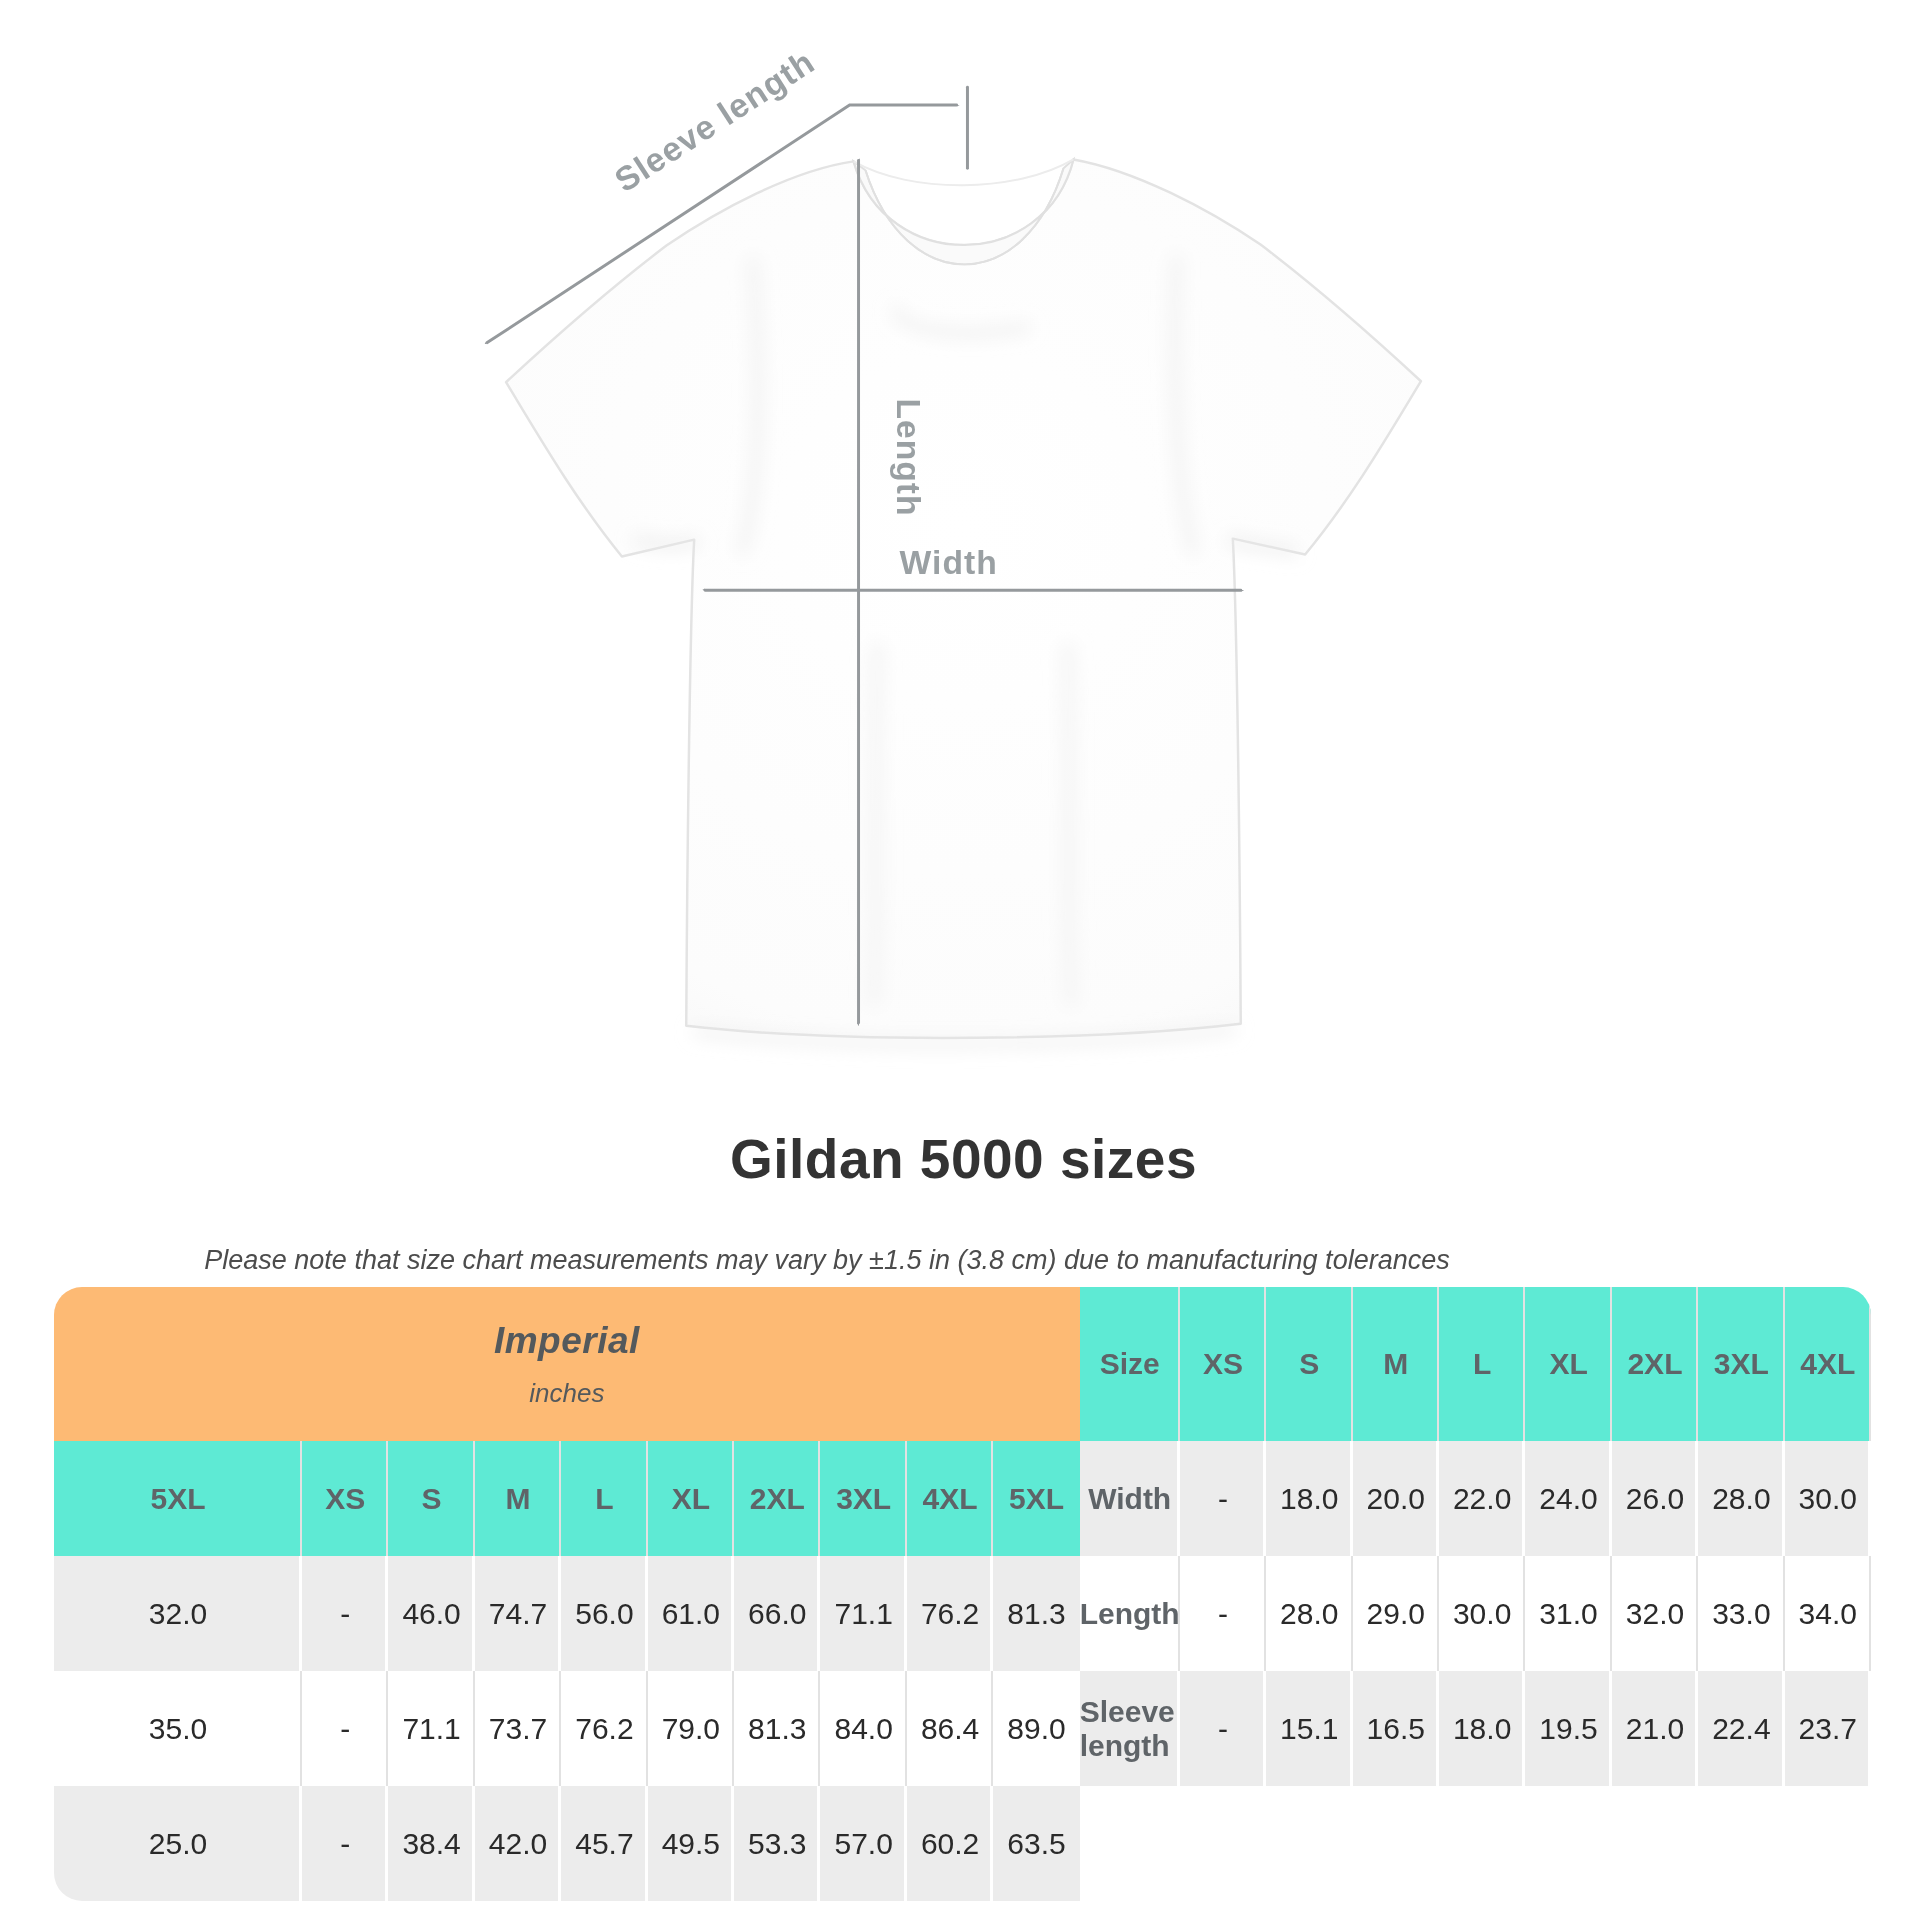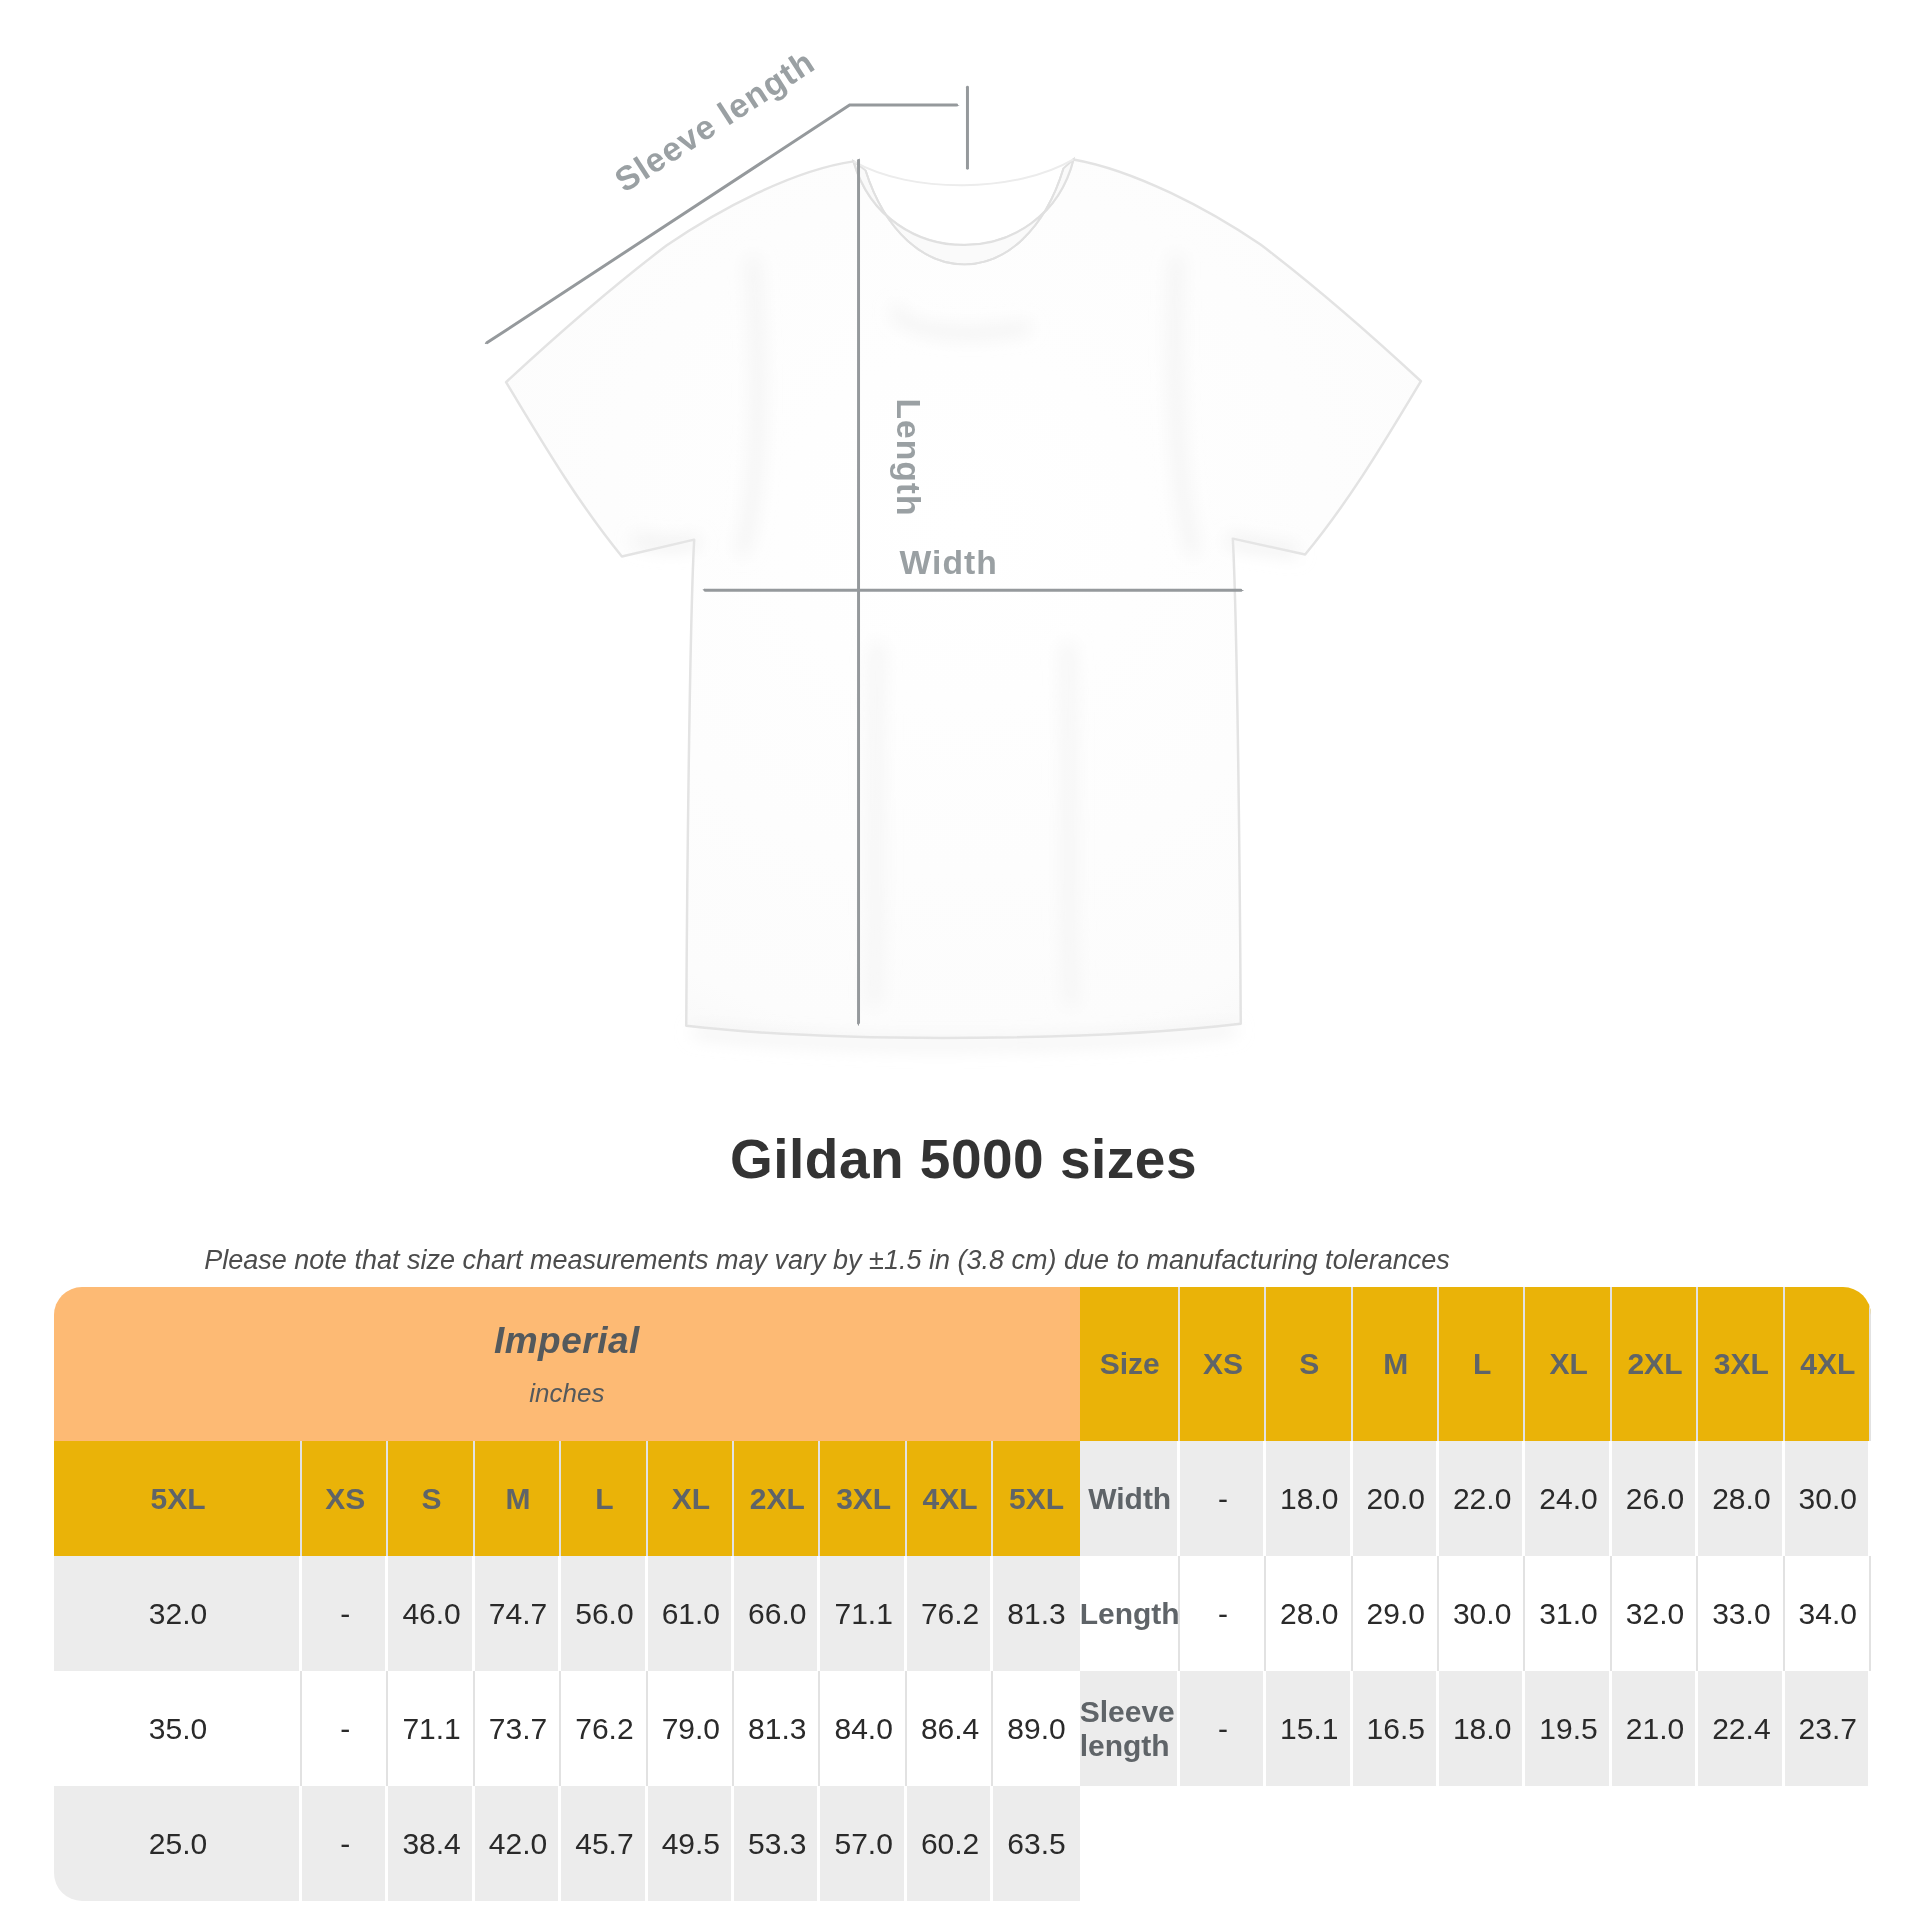--- a/index.html
+++ b/index.html
@@ -38,21 +38,21 @@
   }
   .band-imperial{grid-column:1 / 11;}
   .band-metric{grid-column:11 / 20;}
   .band-title{font-size:37px;font-weight:bold;font-style:italic;color:#54595c;letter-spacing:0.5px;}
   .band-sub{font-size:26px;font-style:italic;color:#54595c;}
 
   .cell{
     display:flex;align-items:center;justify-content:center;
     font-size:30px;color:#2a2a2a;
   }
-  .row-head{background:#eab308;font-weight:bold;color:#5f6468;}
+  .row-head{background:#5eead4;font-weight:bold;color:#5f6468;}
   .row-white{background:#ffffff;}
   .row-gray{background:#ececec;}
   .rowlabel{font-weight:bold;color:#5f6468;}
   .sep-light{box-shadow:inset -2px 0 0 #e2e2e2;}
   .sep-white{box-shadow:inset -3px 0 0 #ffffff;}
 </style>
 </head>
 <body>
 
 <div class="page">

